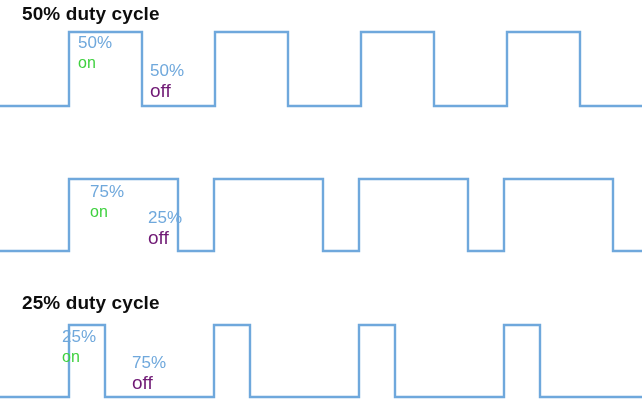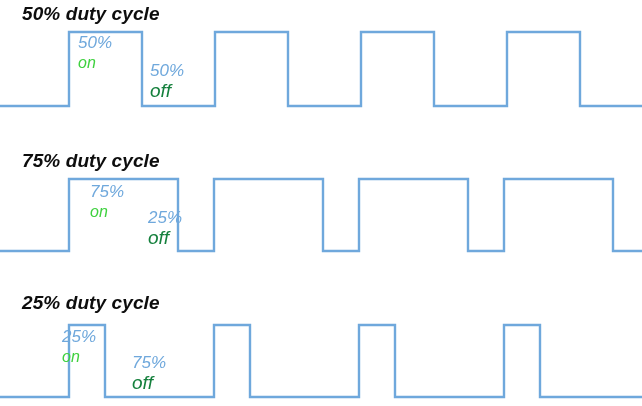--- a/index.html
+++ b/index.html
@@ -12,21 +12,20 @@
     width: 642px;
     height: 406px;
     background: #ffffff;
     overflow: hidden;
     font-family: "Liberation Sans", sans-serif;
   }
   .row {
     position: absolute;
     left: 0;
     width: 524px;
-    font-style: italic;
   }
   .row-title {
     position: absolute;
     font-family: "Liberation Sans", sans-serif;
     font-weight: bold;
     font-size: 19px;
     line-height: 22px;
     color: #0d0d0d;
     letter-spacing: 0.1px;
     white-space: nowrap;
@@ -50,21 +49,21 @@
     color: #6fa8dc;
   }
   .lbl .state-on {
     display: block;
     color: #3fd13f;
     font-size: 16px;
     line-height: 21px;
   }
   .lbl .state-off {
     display: block;
-    color: #15803d;
+    color: #701a75;
     font-size: 19px;
     line-height: 21px;
     font-weight: normal;
   }
 </style>
 </head>
 <body>
 
 <div id="slide">
 
@@ -77,21 +76,20 @@
       <span class="pct">50%</span>
       <span class="state-on">on</span>
     </div>
     <div class="lbl" style="left:150px;top:61px;width:60px;">
       <span class="pct">50%</span>
       <span class="state-off">off</span>
     </div>
   </div>
 
   <div class="row" style="top:135px;height:140px;">
-    <div class="row-title" style="left:22px;top:15px;">75% duty cycle</div>
     <svg class="wave-svg" width="642" height="140" viewBox="0 0 642 140" id="wave-1">
         <path d="M 0 116 L 69 116 L 69 44 L 178 44 L 178 116 L 214 116 L 214 44 L 323 44 L 323 116 L 359 116 L 359 44 L 468 44 L 468 116 L 504 116 L 504 44 L 613 44 L 613 116 L 642 116" fill="none" stroke="#6fa8dc" stroke-width="2.4" stroke-linejoin="miter" stroke-linecap="butt"></path>
       </svg>
     <div class="lbl" style="left:90px;top:47px;width:60px;">
       <span class="pct">75%</span>
       <span class="state-on">on</span>
     </div>
     <div class="lbl" style="left:148px;top:73px;width:46px;">
       <span class="pct">25%</span>
       <span class="state-off">off</span>

